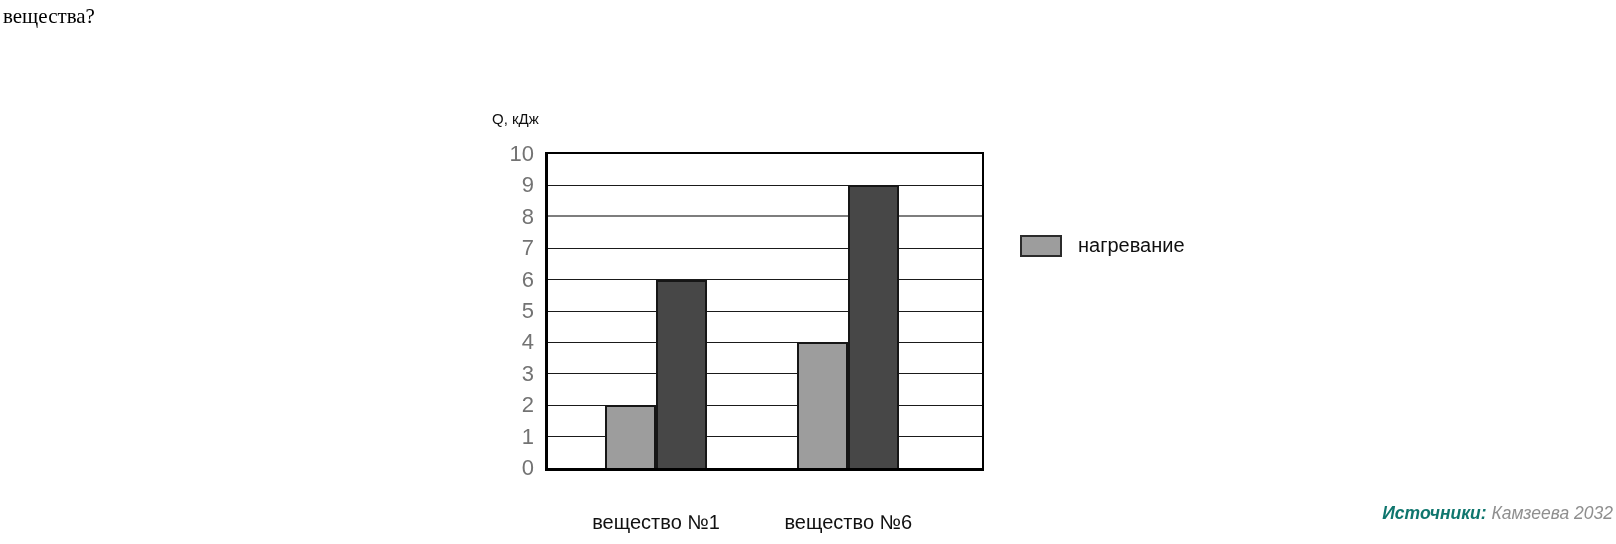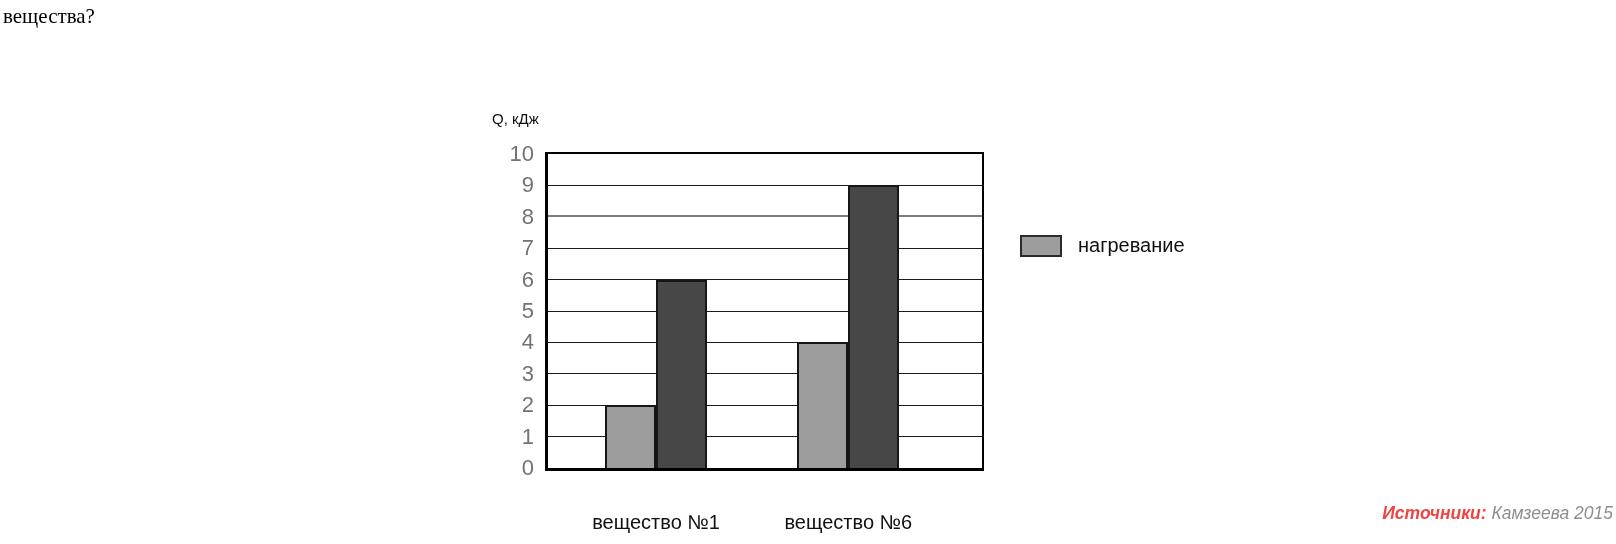--- a/index.html
+++ b/index.html
@@ -31,21 +31,21 @@
 
   
   .legend{position:absolute;left:1020px;top:234px;}
   .legend-row{display:flex;align-items:center;margin-bottom:25px;}
   .swatch{display:inline-block;width:42px;height:22px;box-sizing:border-box;
           border:2px solid #2b2b2b;margin-right:16px;}
   .legend-label{font-size:20px;color:#101010;}
 
   
   .source{position:absolute;right:3px;top:503px;font-size:17.5px;font-style:italic;white-space:nowrap;}
-  .source-label{color:#ef4444;font-weight:700;}
+  .source-label{color:#0f766e;font-weight:700;}
   .source-value{color:#8f8f8f;font-weight:400;}
 </style>
 </head>
 <body>
 
 <div class="page">
 
   <p class="problem">
       <span class="pline"><span>вещества?</span></span>
     </p>
@@ -87,15 +87,15 @@
       <div class="xcat" style="left: 300.328px;">вещество №6</div>
     </div>
 
   <div class="legend">
       <div class="legend-row">
         <span class="swatch" style="background: rgb(157, 157, 157);"></span>
         <span class="legend-label">нагревание</span>
       </div>
     </div>
 
-  <div class="source"><span class="source-label">Источники:</span><span>&nbsp;</span><span class="source-value">Камзеева 2015</span></div>
+  <div class="source"><span class="source-label">Источники:</span><span>&nbsp;</span><span class="source-value">Камзеева 2032</span></div>
 
 </div>
 
 </body></html>

